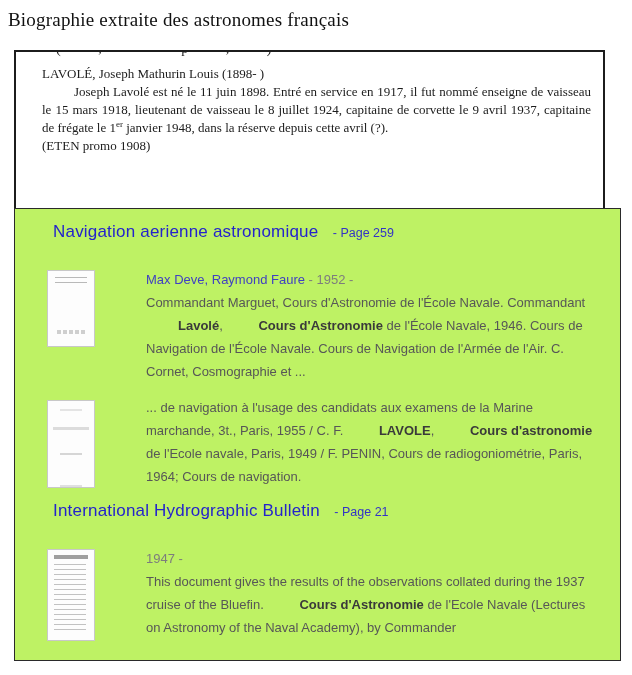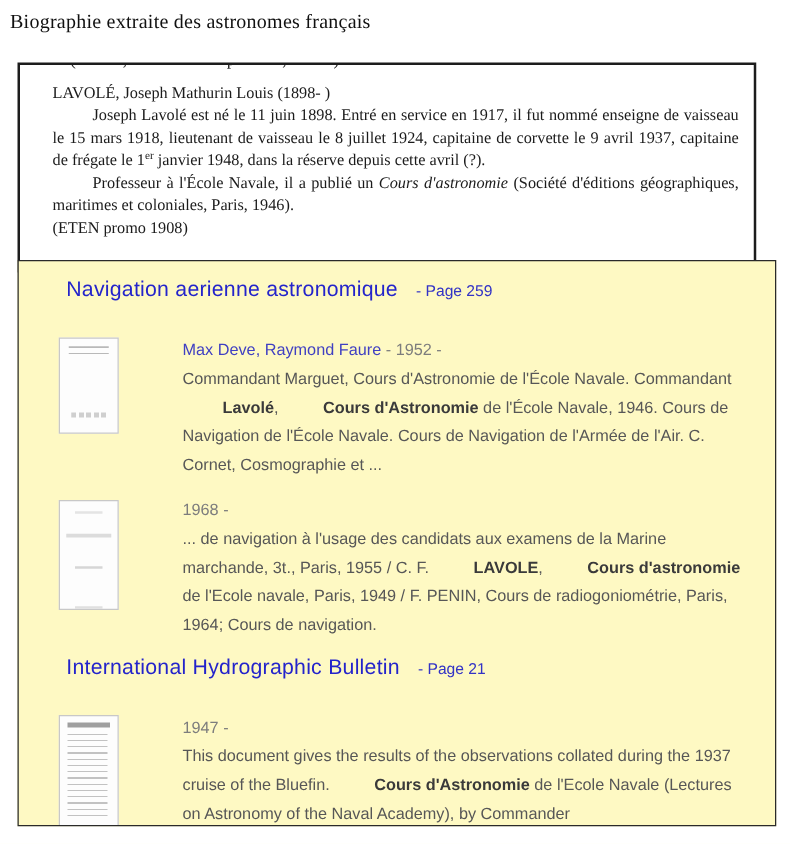--- a/index.html
+++ b/index.html
@@ -9,21 +9,21 @@
     font-family: "Liberation Serif", serif;
     color: #1a1a1a;
     position: relative;
     overflow: hidden;
   }
   .page { position: absolute; inset: 0; }
 
   
   .doc-title {
     position: absolute; left: 8px; top: 9px;
-    font-size: 16px; color: #111;
+    font-size: 19px; color: #111;
     letter-spacing: 0.2px;
   }
 
   
   .bio-box {
     position: absolute; left: 14px; top: 50px;
     width: 591px; height: 168px;
     border: 2px solid #1c1c1c;
     padding: 0 12px 0 26px;
     overflow: hidden;
@@ -46,21 +46,21 @@
   .seg-b { font-weight: bold; }
 
   
   .results-box {
     position: absolute; left: 14px; top: 208px;
     width: 607px; height: 453px;
     border: 1px solid #2a2a2a;
     padding: 13px 18px 4px 32px;
     font-family: "Liberation Sans", sans-serif;
     overflow: hidden;
-    background: #fef9c3;
+    background: #bef264;
   }
   .result { margin-bottom: 13px; }
   .result-heading { margin-left: 6px; margin-bottom: 25px; line-height: 20px; }
   .result-title {
     font-size: 17px; color: #2424cb; text-decoration: none;
     letter-spacing: 0.2px; cursor: pointer;
   }
   .result-page { font-size: 12.5px; color: #3333c6; margin-left: 10px; }
   .result-body { display: flex; align-items: flex-start; gap: 33px; }
   .result-text { width: 482px; margin-left: 18px; font-size: 13px; line-height: 23px; }
@@ -114,21 +114,20 @@
 
   <div class="doc-title">Biographie extraite des astronomes français</div>
 
   <div class="bio-box">
     <div class="cropped-line">
       <span>( , - p , )</span>
     </div>
     <div class="bio-text">
       <p>LAVOLÉ, Joseph Mathurin Louis (1898- )</p>
       <p class="indent"><span>Joseph Lavolé est né le 11 juin 1898. Entré en service en 1917, il fut nommé enseigne de vaisseau le 15 mars 1918, lieutenant de vaisseau le 8 juillet 1924, capitaine de corvette le 9 avril 1937, capitaine de frégate le 1</span><sup>er</sup><span> janvier 1948, dans la réserve depuis cette avril (?).</span></p>
-      <p class="indent"><span>Professeur à l'École Navale, il a publié un </span><span class="seg-i">Cours d'astronomie</span><span> (Société d'éditions géographiques, maritimes et coloniales, Paris, 1946).</span></p>
       <p>(ETEN promo 1908)</p>
     </div>
   </div>
 
   <div class="results-box">
 
     <div class="result">
       <div class="result-heading">
         <a class="result-title">Navigation aerienne astronomique</a>
         <span class="result-page">- Page 259</span>
@@ -141,23 +140,20 @@
           </div>
           <div class="snippet"><span>Commandant Marguet, Cours d'Astronomie de l'École Navale. Commandant </span><span class="seg-b">Lavolé</span><span>, </span><span class="seg-b">Cours d'Astronomie</span><span> de l'École Navale, 1946. Cours de Navigation de l'École Navale. Cours de Navigation de l'Armée de l'Air. C. Cornet, Cosmographie et ...</span></div>
         </div>
       </div>
     </div>
 
     <div class="result">
       <div class="result-body">
         <div class="thumb thumb-2"></div>
         <div class="result-text">
-          <div class="byline">
-            <span class="byline-gray">1968 -</span>
-          </div>
           <div class="snippet"><span>... de navigation à l'usage des candidats aux examens de la Marine marchande, 3t., Paris, 1955 / C. F. </span><span class="seg-b">LAVOLE</span><span>, </span><span class="seg-b">Cours d'astronomie</span><span> de l'Ecole navale, Paris, 1949 / F. PENIN, Cours de radiogoniométrie, Paris, 1964; Cours de navigation.</span></div>
         </div>
       </div>
     </div>
 
     <div class="result">
       <div class="result-heading">
         <a class="result-title">International Hydrographic Bulletin</a>
         <span class="result-page">- Page 21</span>
       </div>

